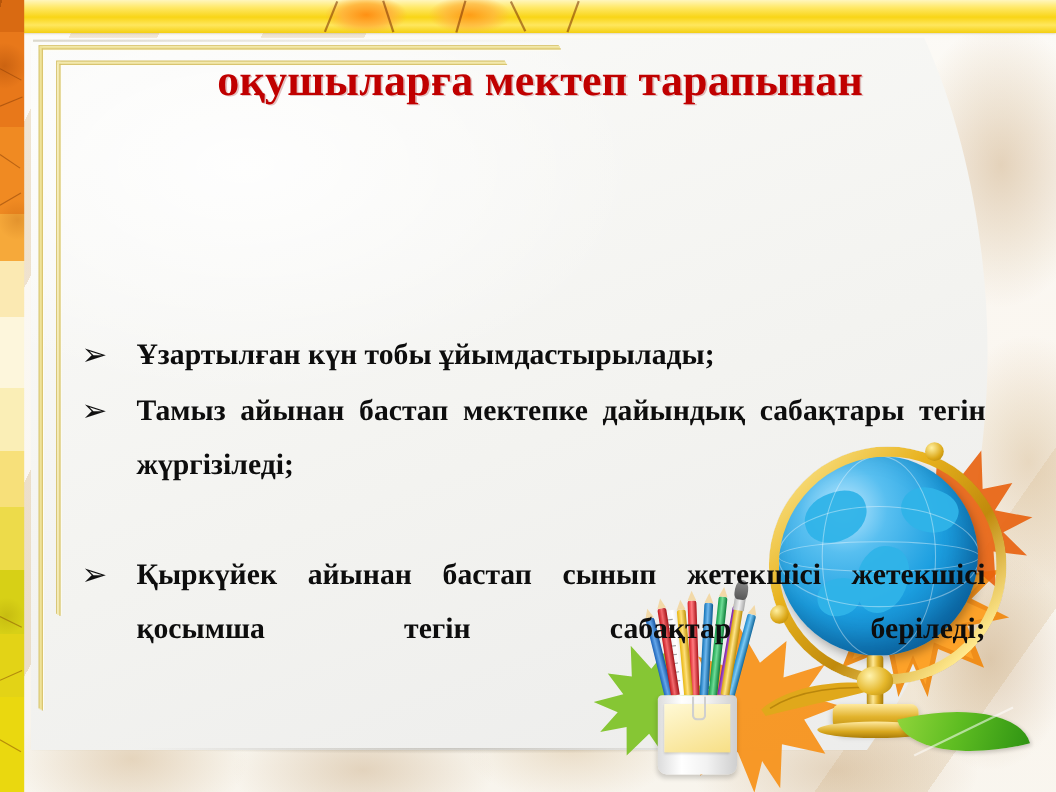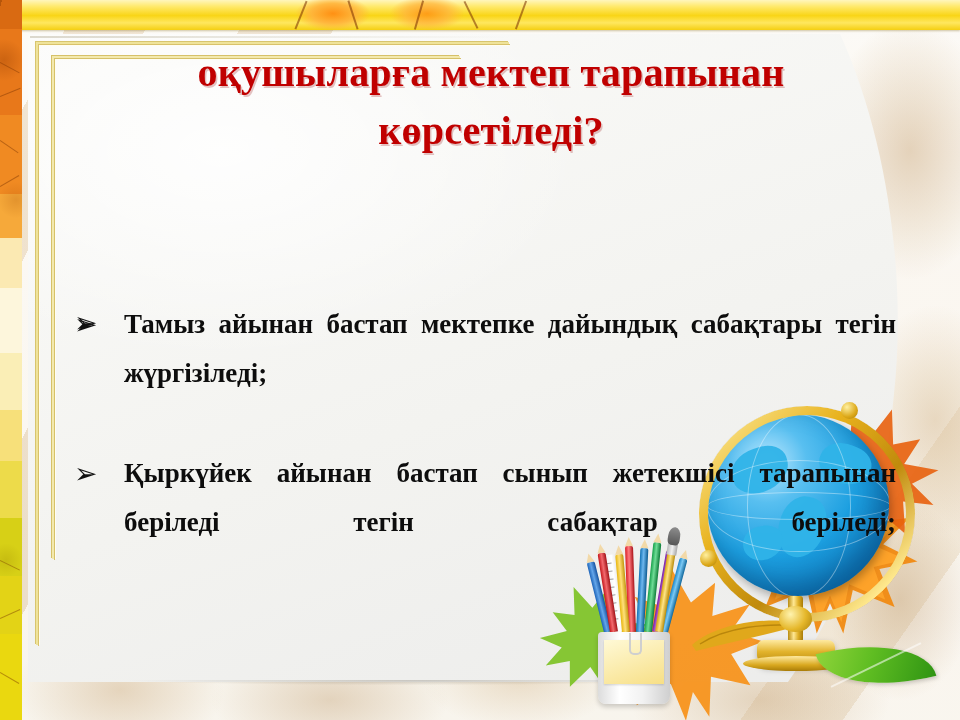--- a/index.html
+++ b/index.html
@@ -324,34 +324,34 @@
       </div>
       <div class="cup-body"></div>
       <div class="cup-note"></div>
       <div class="cup-clip"></div>
     </div>
 
   </div>
 
   <div class="title">
     <div>оқушыларға мектеп тарапынан</div>
-    <div>көрсетіледі?</div>
   </div>
 
   <div class="bullets">
 
     <div class="bullet">
       <span class="marker">➢</span>
+      <span class="txt">Ұзартылған күн тобы ұйымдастырылады;</span>
     </div>
 
     <div class="bullet justify">
       <span class="marker">➢</span>
       <span class="txt">Тамыз айынан бастап мектепке дайындық сабақтары тегін жүргізіледі;</span>
     </div>
 
     <div class="bullet justify">
       <span class="marker">➢</span>
-      <span class="txt">Қыркүйек айынан бастап сынып жетекшісі тарапынан беріледі тегін сабақтар беріледі;</span>
+      <span class="txt">Қыркүйек айынан бастап сынып жетекшісі жетекшісі қосымша тегін сабақтар беріледі;</span>
     </div>
 
   </div>
 
 </div>
 
 </body></html>

